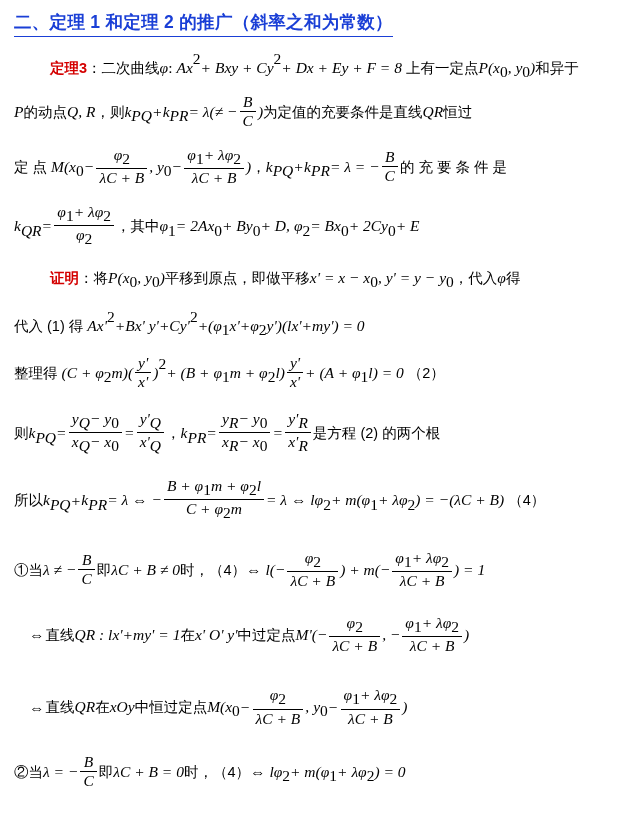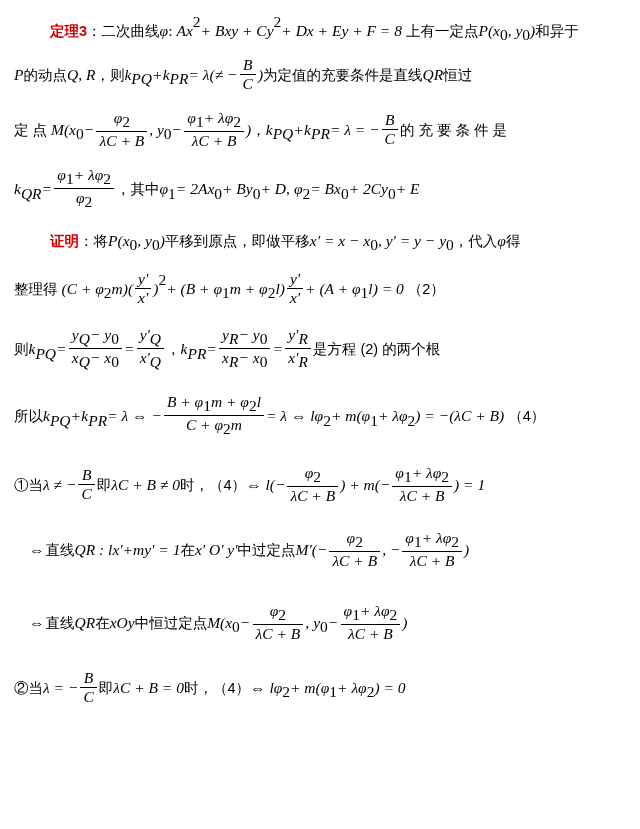--- a/index.html
+++ b/index.html
@@ -102,20 +102,23 @@
   .thm-line { margin-bottom: 16px; }
   .sec-prf { margin-top: 20px; }
   .prf-line { margin-bottom: 19px; }
   .indent1 { padding-left: 14px; }
 </style>
 </head>
 <body>
 
 <div class="page">
 
+  <div class="heading">
+    <span class="hline">二、定理 1 和定理 2 的推广（斜率之和为常数）</span>
+  </div>
 
   <div class="block sec-thm">
 
     <div class="line thm-line">
       <span class="kw">定理3</span><span class="cn">：</span><span class="cn">二次曲线</span><span class="mi">φ</span><span class="mn">:</span>
       <span class="mi">Ax</span><sup class="mn">2</sup><span class="mi">+ Bxy + Cy</span><sup class="mn">2</sup><span class="mi">+ Dx + Ey + F = 8</span>
       <span class="cn">上有一定点</span><span class="mi">P(x</span><sub class="mn">0</sub><span class="mi">, y</span><sub class="mn">0</sub><span class="mi">)</span><span class="cn">和异于</span>
     </div>
 
     <div class="line thm-line">
@@ -134,20 +137,24 @@
 
   </div>
 
   <div class="block sec-prf">
 
     <div class="line prf-line">
       <span class="kw">证明</span><span class="cn">：</span><span class="cn">将</span><span class="mi">P(x</span><sub class="mn">0</sub><span class="mi">, y</span><sub class="mn">0</sub><span class="mi">)</span><span class="cn">平移到原点，即做平移</span><span class="mi">x' = x − x</span><sub class="mn">0</sub><span class="mi">, y' = y − y</span><sub class="mn">0</sub><span class="cn">，代入</span><span class="mi">φ</span><span class="cn">得</span>
     </div>
 
 
+    <div class="line prf-line">
+      <span class="cn">代入 (1) 得</span>
+      <span class="mi">Ax'</span><sup class="mn">2</sup><span class="mi">+Bx' y'+Cy'</span><sup class="mn">2</sup><span class="mi">+(φ</span><sub class="mn">1</sub><span class="mi">x'+φ</span><sub class="mn">2</sub><span class="mi">y')(lx'+my') = 0</span>
+    </div>
 
     <div class="line prf-line">
       <span class="cn">整理得</span>
       <span class="mi">(C + φ</span><sub class="mn">2</sub><span class="mi">m)(</span><span class="frac"><span class="num mi">y'</span><span class="den mi">x'</span></span><span class="mi">)</span><sup class="mn">2</sup><span class="mi">+ (B + φ</span><sub class="mn">1</sub><span class="mi">m + φ</span><sub class="mn">2</sub><span class="mi">l)</span><span class="frac"><span class="num mi">y'</span><span class="den mi">x'</span></span><span class="mi">+ (A + φ</span><sub class="mn">1</sub><span class="mi">l) = 0</span>
       <span class="cn">（2）</span>
     </div>
 
     <div class="line prf-line">
       <span class="cn">则</span><span class="mi">k</span><sub class="mi">PQ</sub><span class="op">=</span><span class="frac"><span class="num"><span class="mi">y</span><sub class="mi">Q</sub><span class="mi">− y</span><sub class="mn">0</sub></span><span class="den"><span class="mi">x</span><sub class="mi">Q</sub><span class="mi">− x</span><sub class="mn">0</sub></span></span><span class="op">=</span><span class="frac"><span class="num"><span class="mi">y'</span><sub class="mi">Q</sub></span><span class="den"><span class="mi">x'</span><sub class="mi">Q</sub></span></span><span class="cn">，</span><span class="mi">k</span><sub class="mi">PR</sub><span class="op">=</span><span class="frac"><span class="num"><span class="mi">y</span><sub class="mi">R</sub><span class="mi">− y</span><sub class="mn">0</sub></span><span class="den"><span class="mi">x</span><sub class="mi">R</sub><span class="mi">− x</span><sub class="mn">0</sub></span></span><span class="op">=</span><span class="frac"><span class="num"><span class="mi">y'</span><sub class="mi">R</sub></span><span class="den"><span class="mi">x'</span><sub class="mi">R</sub></span></span><span class="cn">是方程 (2) 的两个根</span>
     </div>

